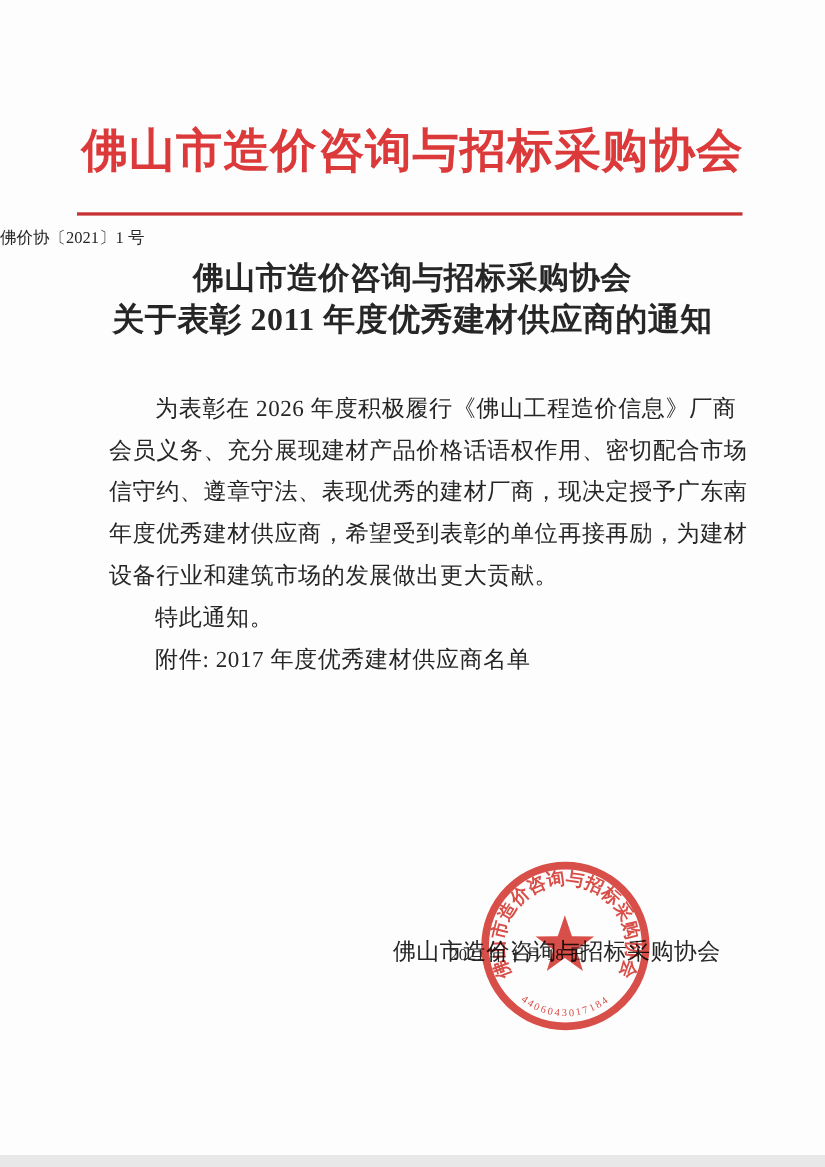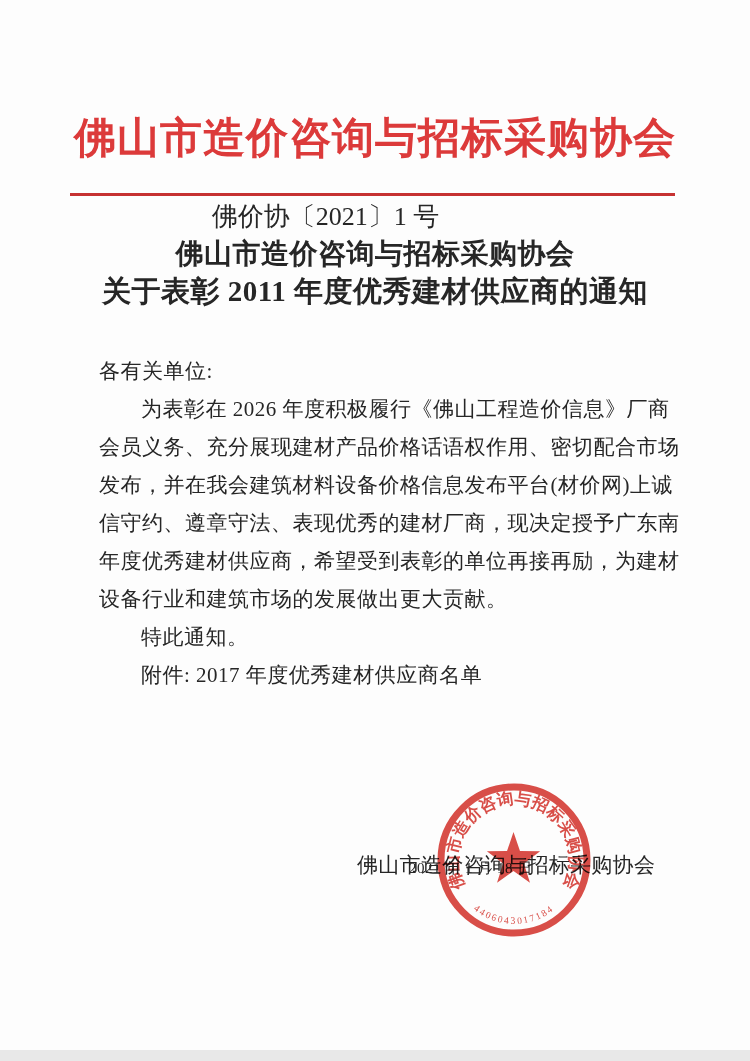--- a/index.html
+++ b/index.html
@@ -25,22 +25,22 @@
     letter-spacing:1px;white-space:nowrap;
     color:var(--header-red);
   }
   .red-rule{
     position:absolute;left:70px;top:193px;
     width:605px;height:3px;
     background:var(--rule-red);
   }
   .doc-number{
     position:absolute;top:205px;left:0;width:651px;
-    text-align:center;
-    font-size:26px;line-height:24px;
+    text-align:left;
+    font-size:15px;line-height:24px;
     white-space:nowrap;
   }
   .doc-title{
     position:absolute;top:237px;left:0;width:750px;
     text-align:center;font-weight:bold;
   }
   .doc-title .t1{font-size:28px;line-height:33px;letter-spacing:0.5px;}
   .doc-title .t2{font-size:29px;line-height:37px;margin-top:3px;letter-spacing:0.5px;}
   .body-block{
     position:absolute;left:99px;top:352px;width:560px;
@@ -79,24 +79,22 @@
   <div class="red-rule"></div>
 
   <div class="doc-number">佛价协〔2021〕1 号</div>
 
   <div class="doc-title">
     <div class="t1">佛山市造价咨询与招标采购协会</div>
     <div class="t2">关于表彰 2011 年度优秀建材供应商的通知</div>
   </div>
 
   <div class="body-block">
-    <div class="body-line">各有关单位:</div>
     <div class="body-line indent">为表彰在 2026 年度积极履行《佛山工程造价信息》厂商</div>
     <div class="body-line">会员义务、充分展现建材产品价格话语权作用、密切配合市场</div>
-    <div class="body-line">发布，并在我会建筑材料设备价格信息发布平台(材价网)上诚</div>
     <div class="body-line">信守约、遵章守法、表现优秀的建材厂商，现决定授予广东南</div>
     <div class="body-line">年度优秀建材供应商，希望受到表彰的单位再接再励，为建材</div>
     <div class="body-line">设备行业和建筑市场的发展做出更大贡献。</div>
     <div class="body-line indent">特此通知。</div>
     <div class="body-line indent">附件: 2017 年度优秀建材供应商名单</div>
   </div>
 
   <div class="signature-org">佛山市造价咨询与招标采购协会</div>
 
   <div class="signature-date">2021 年 1 月 18 日</div>

